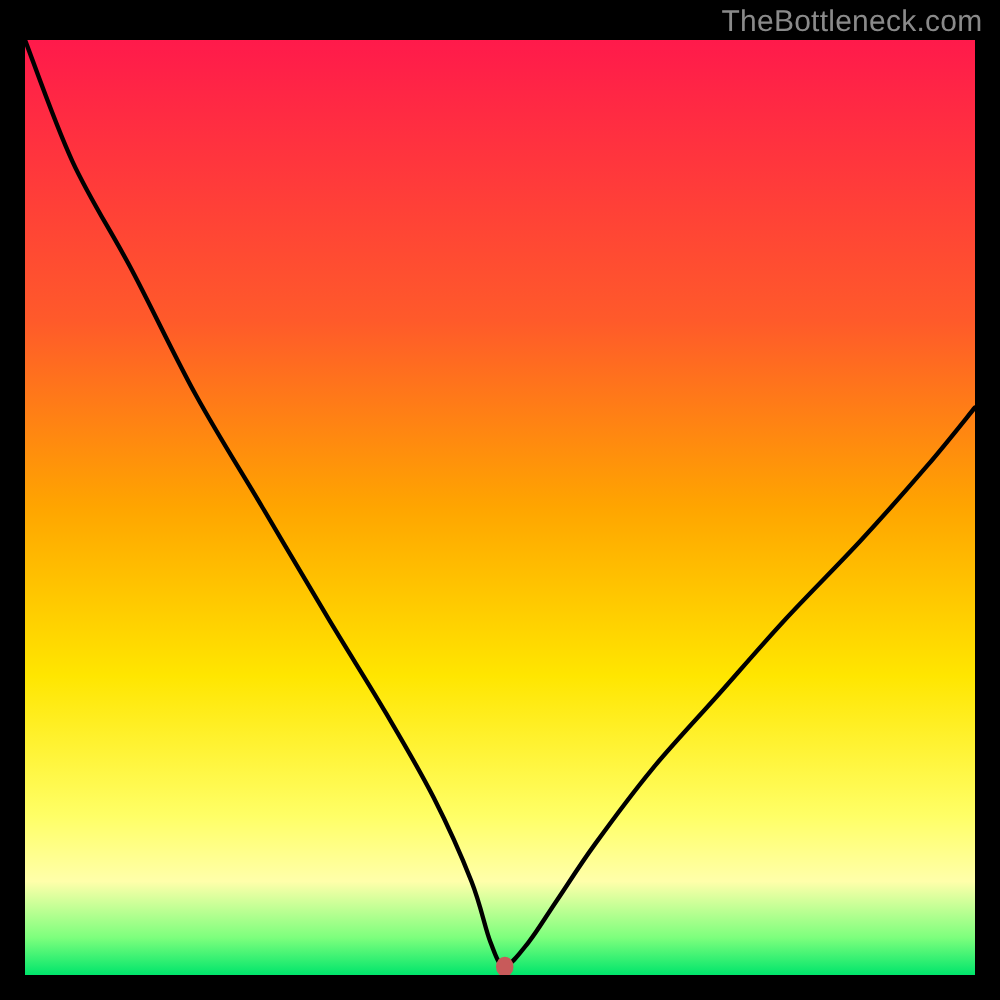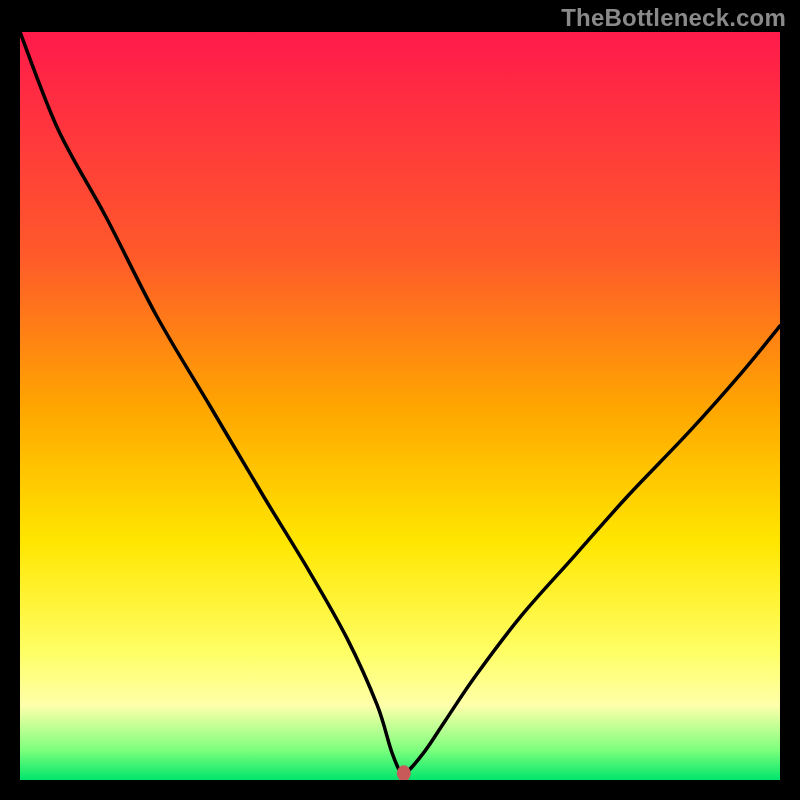--- a/index.html
+++ b/index.html
@@ -16,21 +16,21 @@
     position: relative;
     box-sizing: border-box;
   }
   .watermark {
     position: absolute;
     top: 4px;
     right: 14px;
     color: #8a8a8a;
     font-family: Arial, Helvetica, sans-serif;
     font-size: 24px;
-    font-weight: bold;
+    font-weight: normal;
     letter-spacing: 0.2px;
     user-select: none;
   }
   .plot-area {
     position: absolute;
     left: 20px;
     top: 32px;
     width: 760px;
     height: 748px;
     overflow: hidden;

